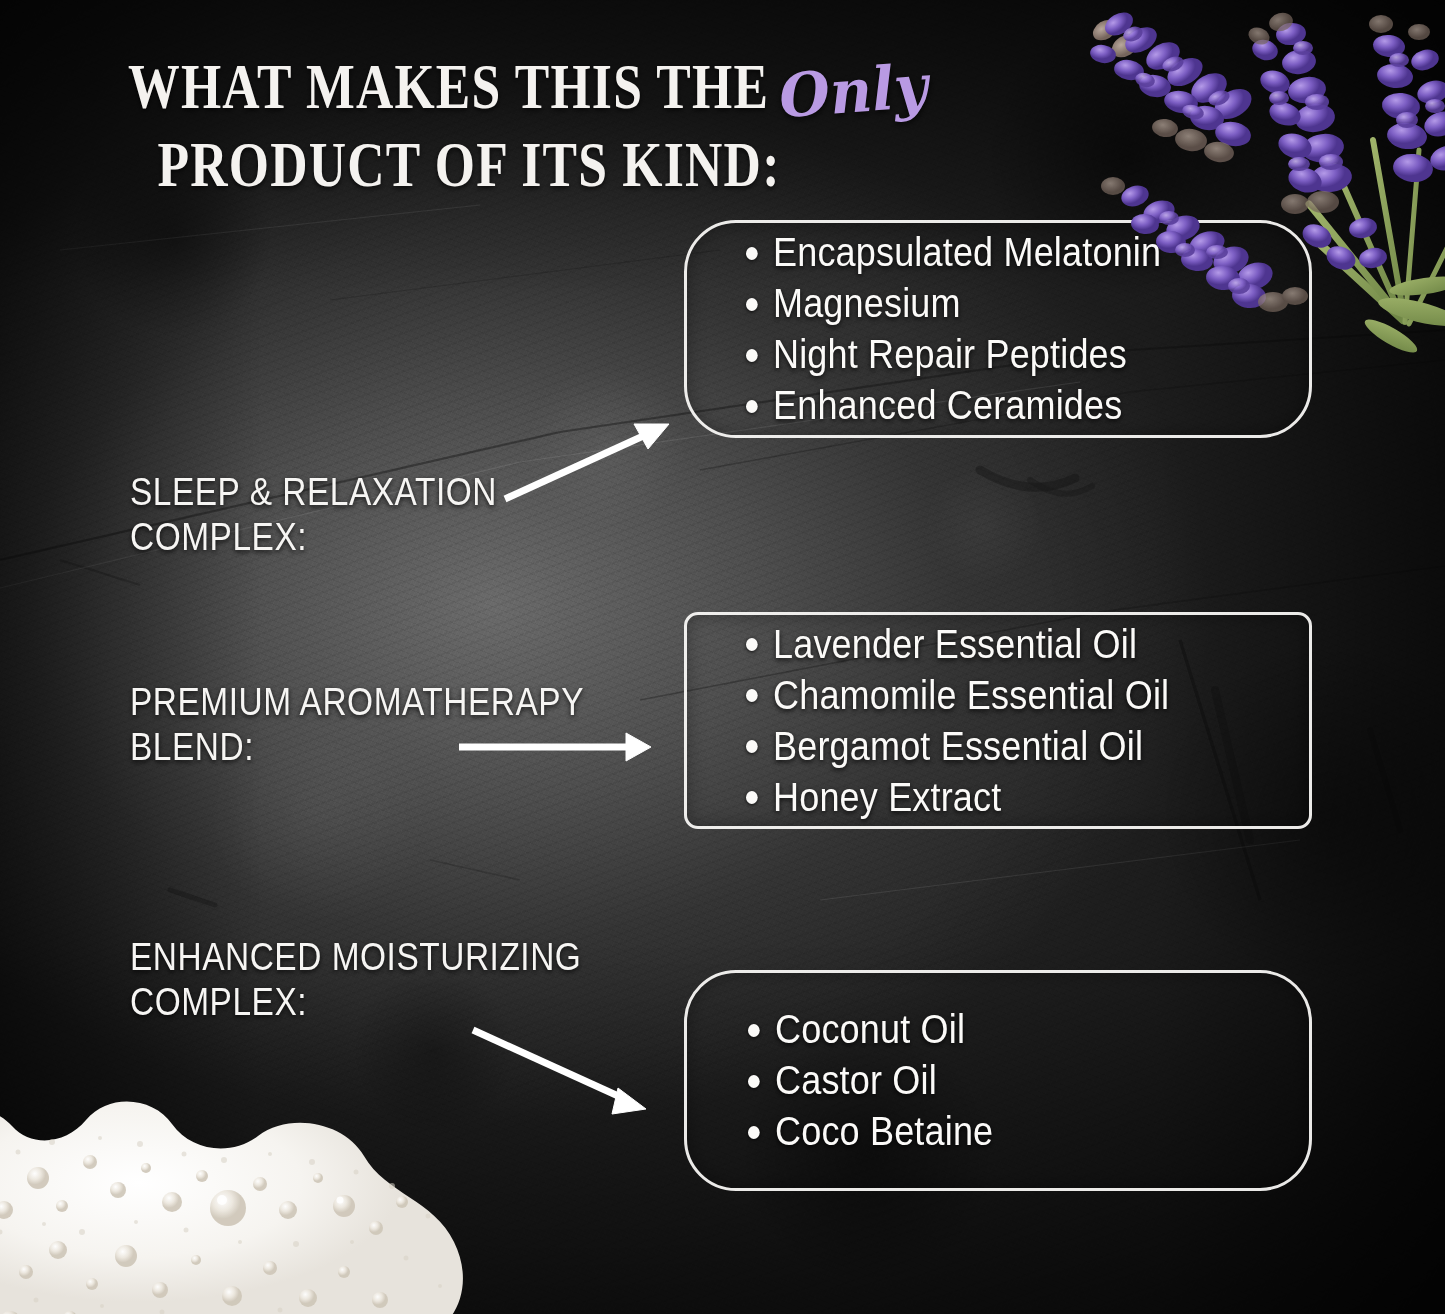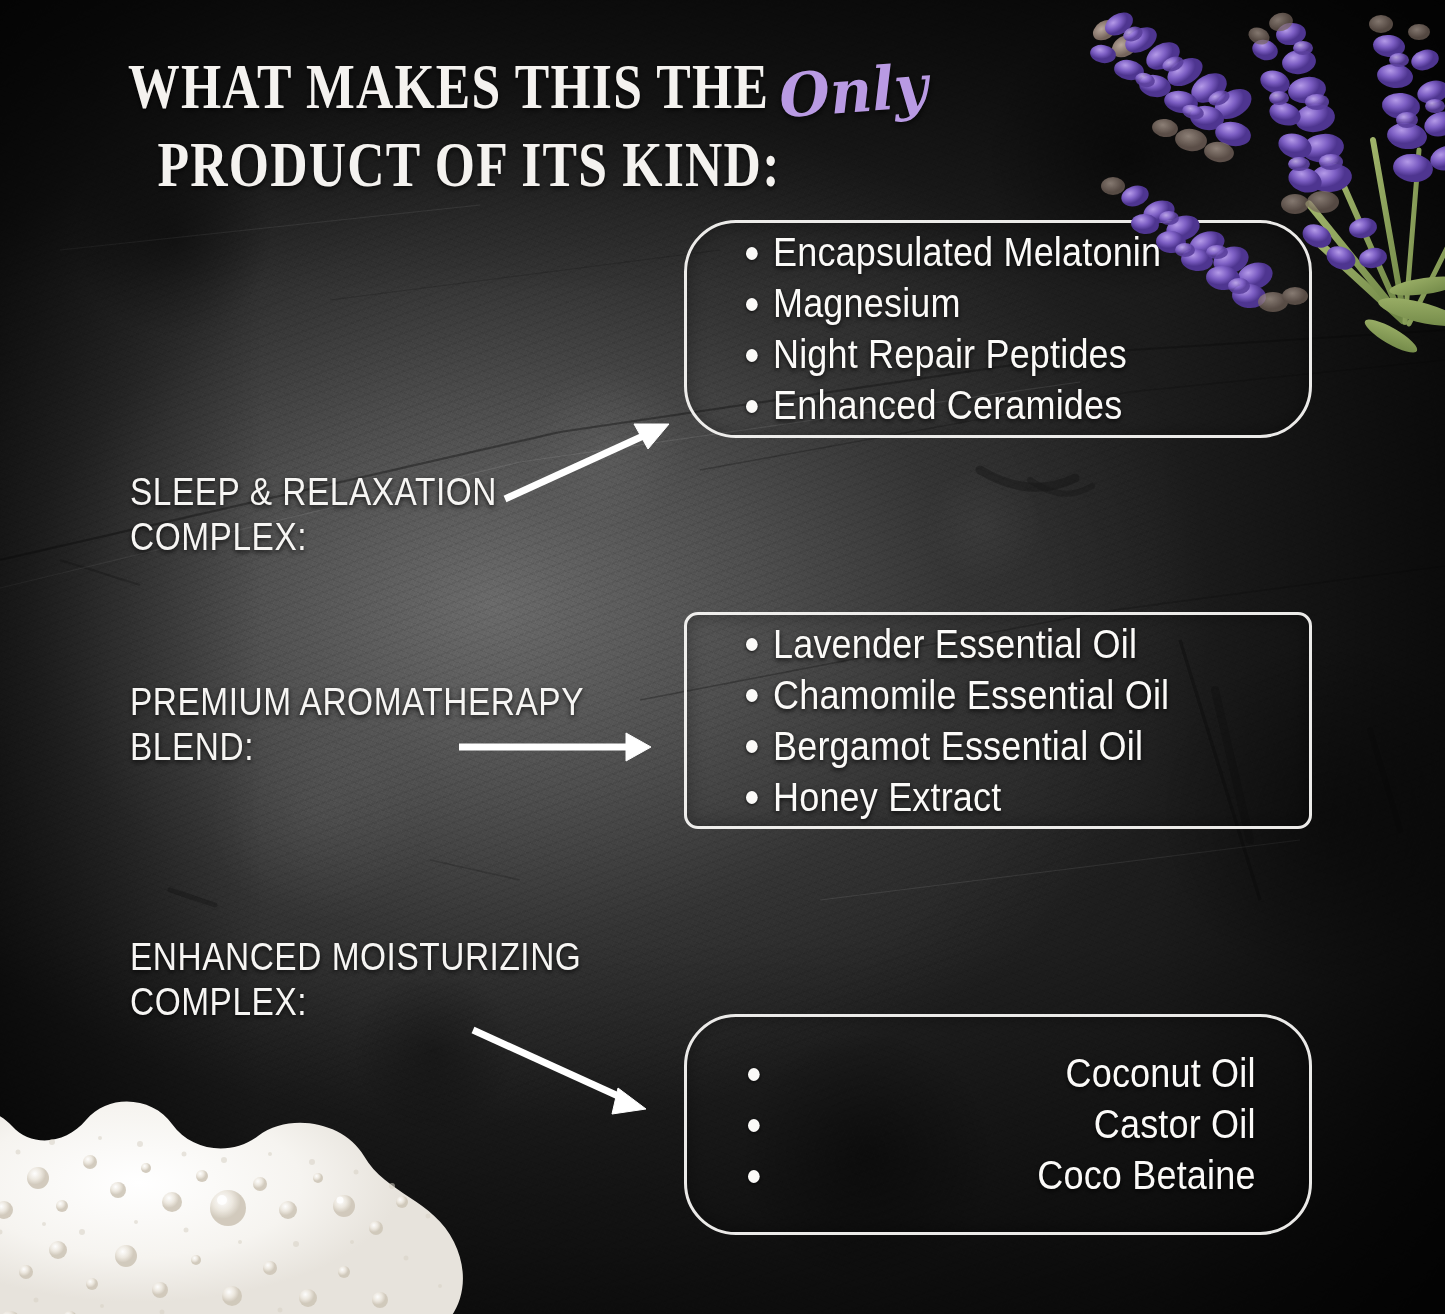--- a/index.html
+++ b/index.html
@@ -111,21 +111,21 @@
     position:absolute;
     border:3px solid rgba(252,251,249,.93);
     border-radius:52px;
     display:flex;
     flex-direction:column;
     justify-content:center;
     box-shadow:0 0 18px rgba(0,0,0,.35) inset;
   }
   #box-sleep    { left:684px; top:220px;  width:628px; height:218px; }
   #box-aroma    { left:684px; top:612px;  width:628px; height:217px;border-radius:14px; }
-  #box-moisture { left:684px; top:1014px; width:628px; height:221px;text-align:right; }
+  #box-moisture { left:684px; top:970px; width:628px; height:221px; }
 
   .ing-list { list-style:none; padding-left:86px; }
   .ing-item {
     position:relative;
     color:#fbfaf8;
     font-family:"Liberation Sans Narrow","Liberation Sans", sans-serif;
     font-size:40px;
     font-weight:400;
     letter-spacing:.2px;
     line-height:51px;

